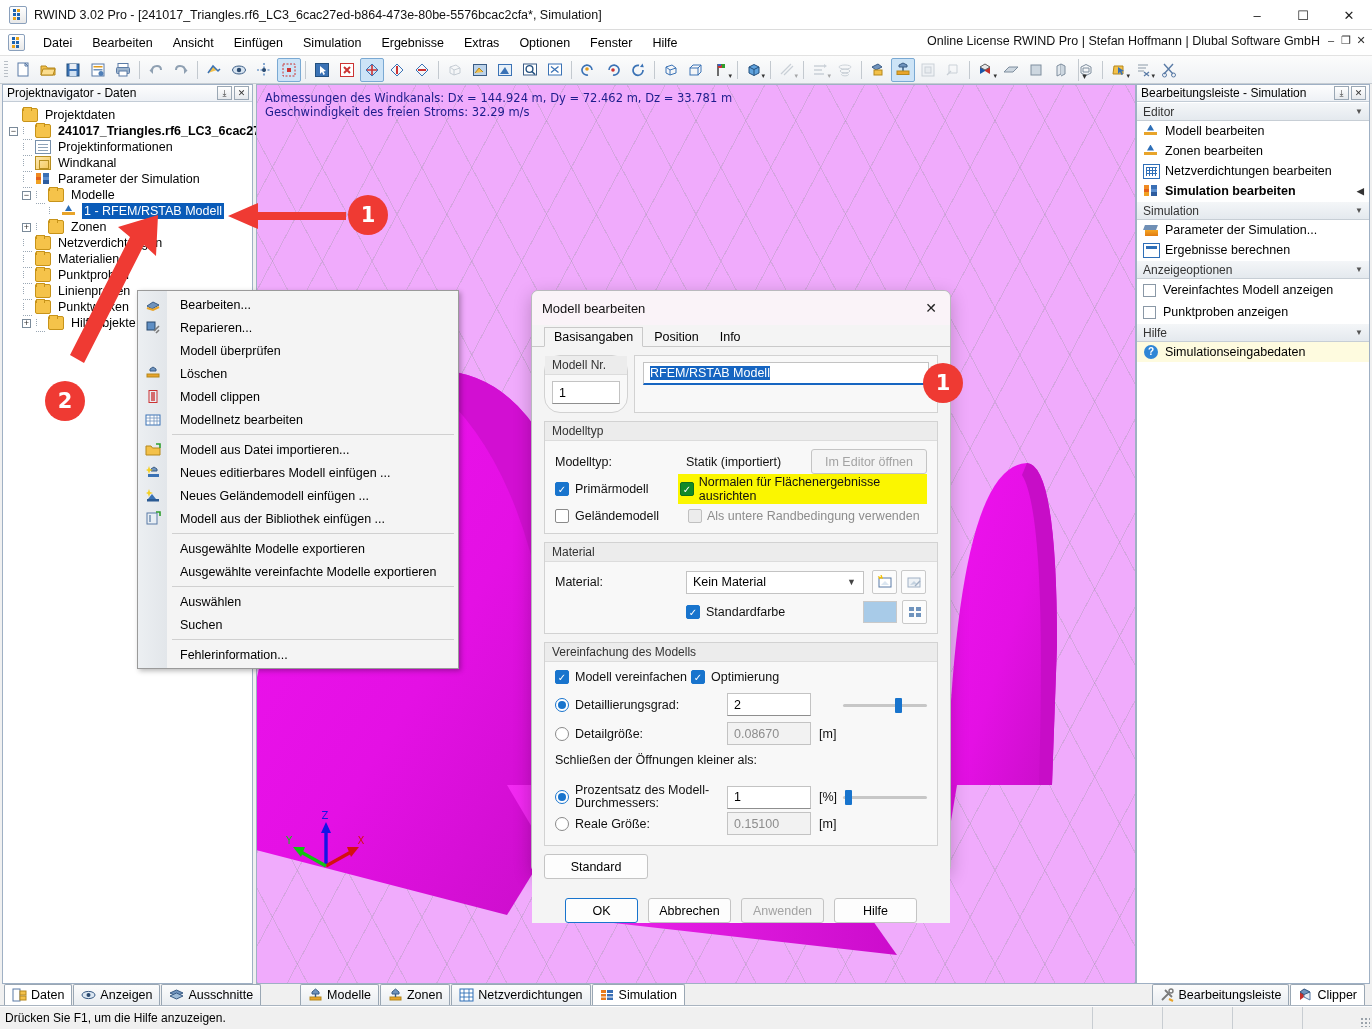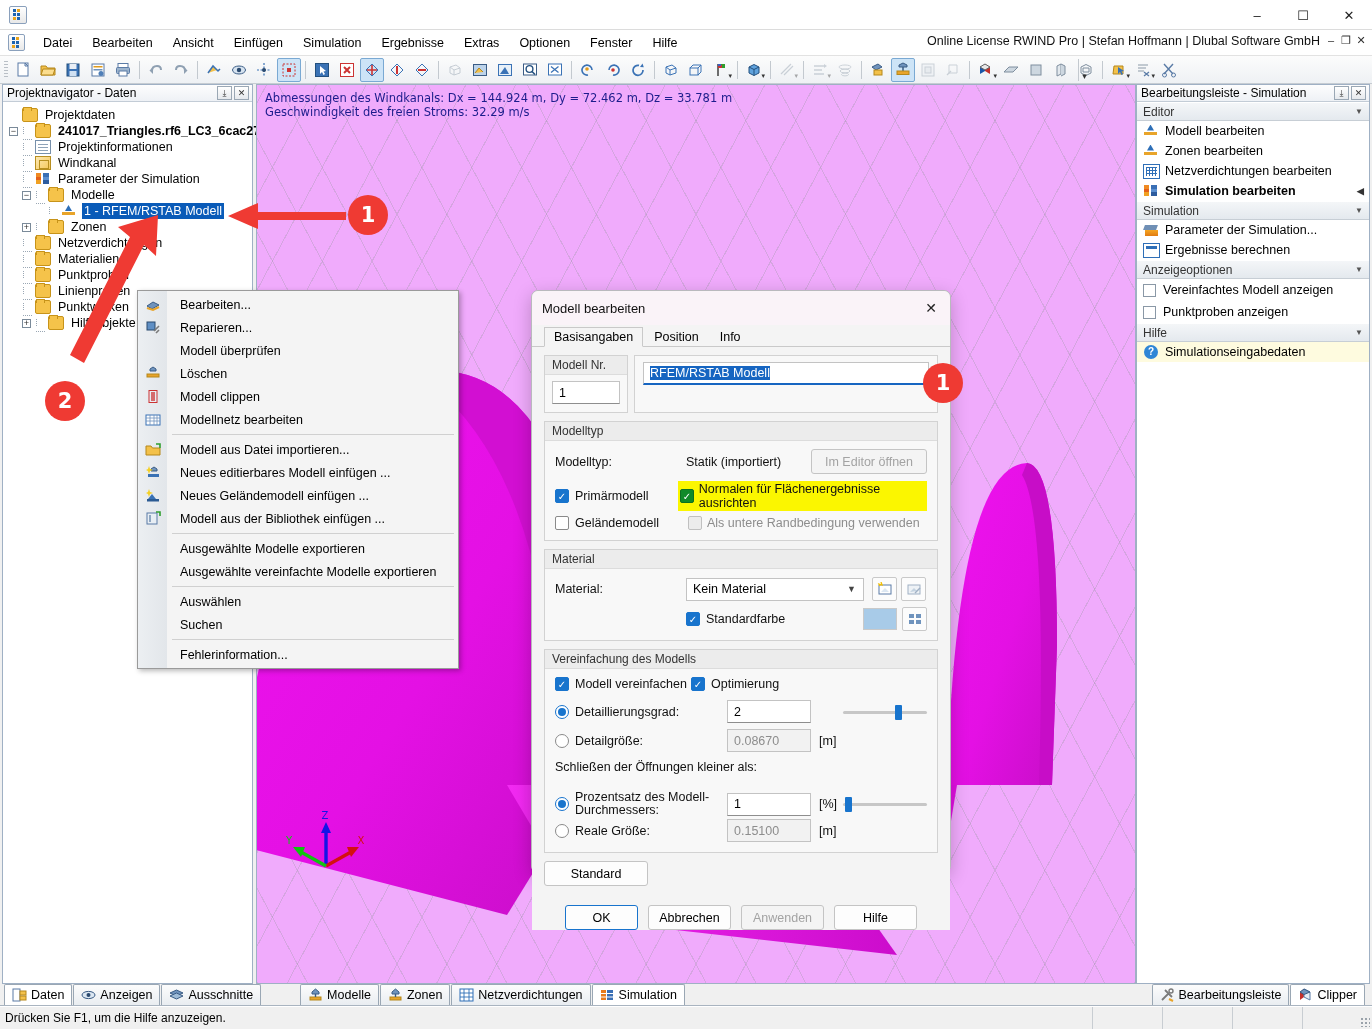--- a/index.html
+++ b/index.html
@@ -258,20 +258,21 @@
   .sb-cell{ width:70px; border-left:1px solid #c8cdd2; height:23px;}
   .grip2{ position:absolute; right:2px; bottom:2px; width:10px;height:10px;
     background:
       radial-gradient(circle,#9aa2aa 1px, transparent 1px) 0 0/4px 4px;}
 </style>
 </head>
 <body>
 
 <div class="titlebar">
   <div class="app-ico"></div>
+  <div class="ttl">RWIND 3.02 Pro - [241017_Triangles.rf6_LC3_6cac27ed-b864-473e-80be-5576bcac2cfa*, Simulation]</div>
   <div class="win-btns">
     <div class="win-btn">–</div>
     <div class="win-btn">☐</div>
     <div class="win-btn close">✕</div>
   </div>
 </div>
 
 <div class="menubar">
   <div class="mico"></div>
   <div class="menu-item">Datei</div>
@@ -892,39 +893,39 @@
 
       <div class="tabs">
         <div class="tab act">Basisangaben</div>
         <div class="tab">Position</div>
         <div class="tab">Info</div>
       </div>
 
       <div class="panel">
 
         <div class="row" style="align-items:stretch; gap:6px; margin-bottom:8px;">
-          <div class="gbox" style="width:84px; margin:0;">
+          <div class="gbox" style="width:84px; margin:0;border-radius:16px;">
             <div class="gbox-h">Modell Nr.</div>
             <div class="gbox-c" style="padding:6px 7px 8px 7px;">
               <div class="tf">1</div>
             </div>
           </div>
           <div class="gbox" style="flex:1; margin:0;">
             <div class="gbox-c" style="padding:6px 8px 8px 8px;">
               <div class="tf focus">
                 <span class="sel-txt">RFEM/RSTAB Modell</span>
               </div>
             </div>
           </div>
         </div>
 
         <div class="gbox">
           <div class="gbox-h">Modelltyp</div>
           <div class="gbox-c">
-            <div class="row" style="margin-bottom:7px;align-items:center;">
+            <div class="row" style="align-items:center;">
               <span class="lbl" style="width:131px">Modelltyp:</span>
               <span class="lbl" style="flex:1">Statik (importiert)</span>
               <span class="btn dis" style="width:116px">Im Editor öffnen</span>
             </div>
             <div class="row" style="margin-bottom:5px;">
               <span class="row" style="width:131px">
                 <span class="cb on">✓</span>
                 <span class="lbl" style="margin-left:6px">Primärmodell</span>
               </span>
               <span class="row hl-yellow" style="padding:1px 2px;">

